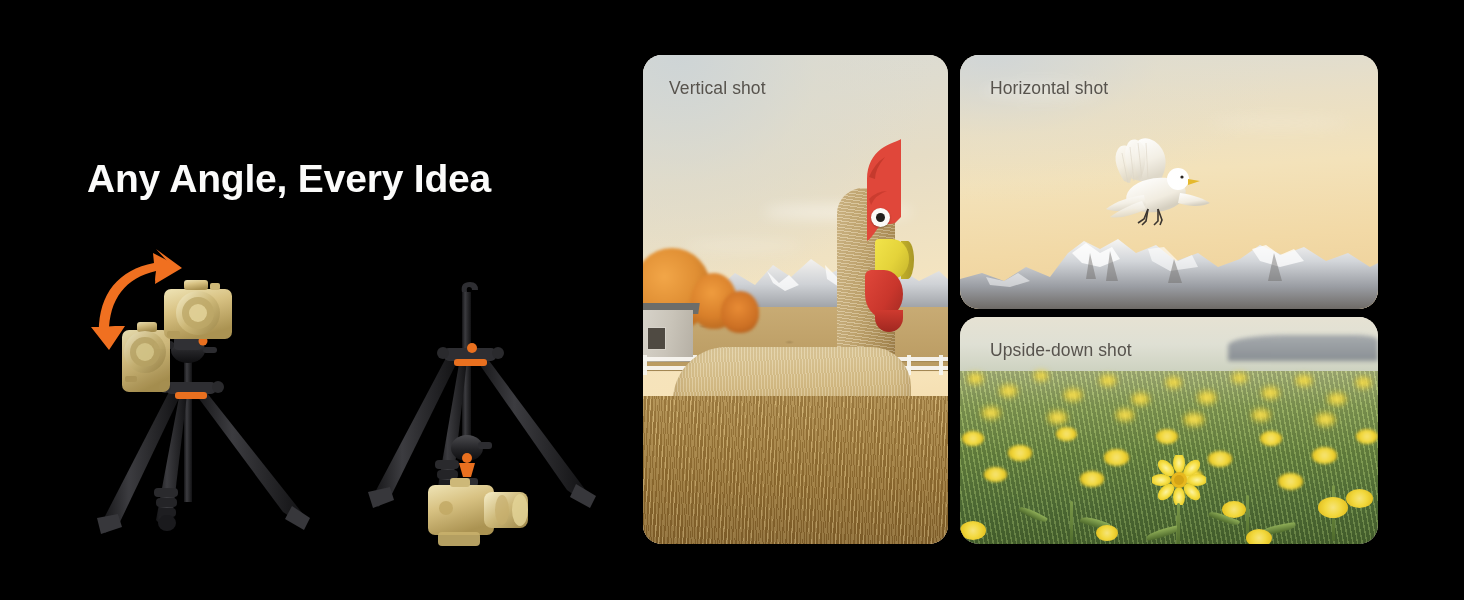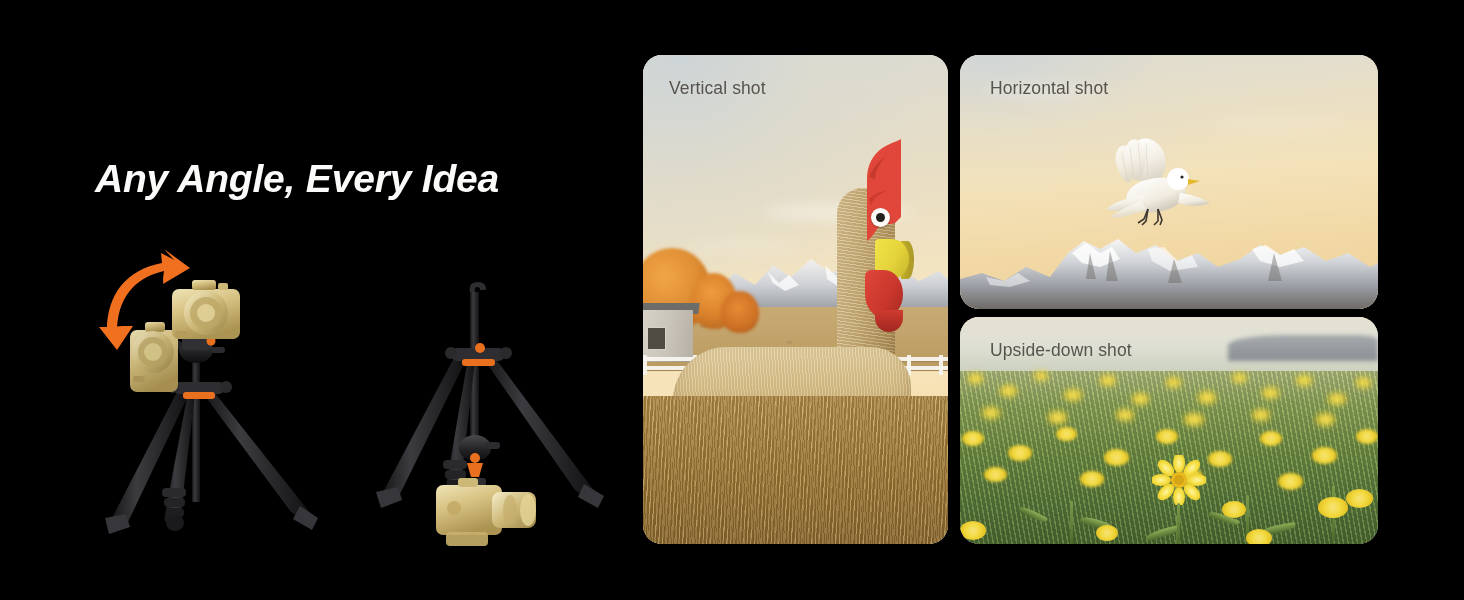--- a/index.html
+++ b/index.html
@@ -16,22 +16,22 @@
     position: relative;
     width: 1464px;
     height: 600px;
     background: #000000;
     overflow: hidden;
   }
 
   
   .left-panel {
     position: absolute;
-    left: 12px; top: 0;
-    width: 620px; height: 520px; font-style: italic;
+    left: 4px; top: 0;
+    width: 620px; height: 520px;
   }
   .headline {
     position: absolute;
     left: 83px;
     top: 157px;
     font-size: 39px;
     font-weight: 700;
     letter-spacing: -0.2px;
     color: #fbfbfa;
     white-space: nowrap;

